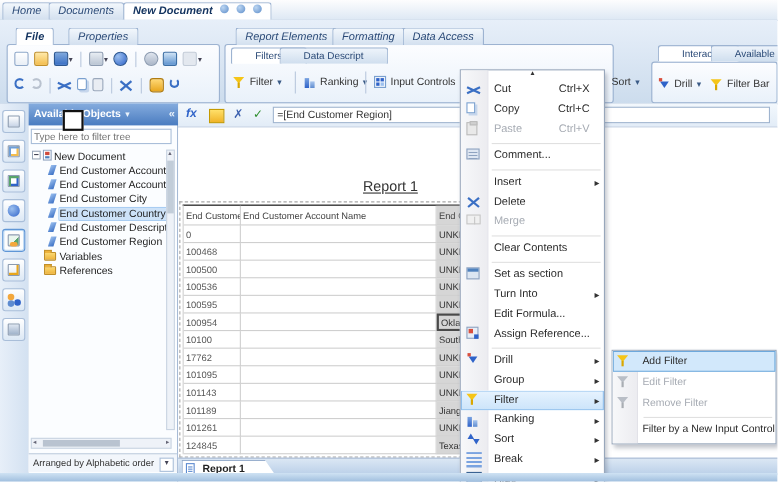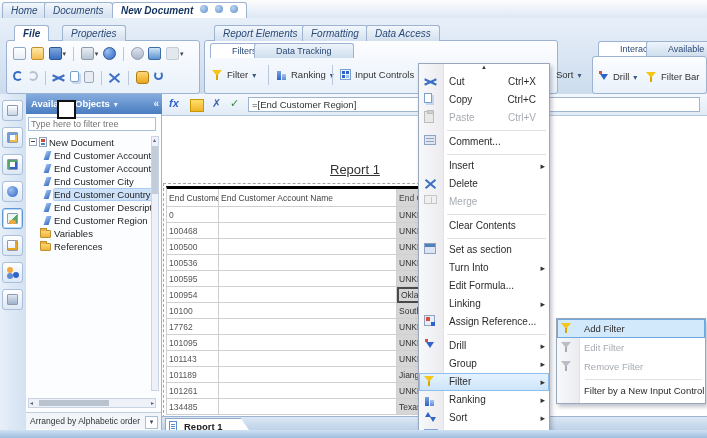--- a/index.html
+++ b/index.html
@@ -140,21 +140,21 @@
   .fcancel::after{content:"✗";}
   .fok{position:absolute;left:68px;top:3px;color:#2f8f2f;font-weight:bold;font-size:11px;}
   .fok::after{content:"✓";}
   .finput{position:absolute;left:86px;top:3px;width:452px;height:15px;border:1px solid #9fb4cf;
           font-size:9.5px;padding:0 3px;color:#333;font-family:inherit;box-sizing:border-box;background:#fff;}
 
   .canvas{position:absolute;left:162px;top:116px;width:545px;height:300px;background:#fff;}
   .rpt-title{position:absolute;left:168px;top:46px;font-size:13px;color:#333;text-decoration:underline;}
 
   .tbl{position:absolute;left:4px;top:70px;outline:1px dashed #a6a6a6;outline-offset:2px;
-       border-top:3px solid #000000;border-left:1px solid #cfcfcf;background:#fff;}
+       border-top:1px solid #000000;border-left:1px solid #cfcfcf;background:#fff;}
   .trow{display:flex;}
   .tc{border-right:1px solid #cfcfcf;border-bottom:1px solid #cfcfcf;height:16px;line-height:16px;
       padding:0 2px;overflow:hidden;white-space:nowrap;box-sizing:border-box;font-size:8.5px;}
   .c1{width:52px;color:#555;}
   .c2{width:178px;color:#555;}
   .c3{width:50px;background:#d6d6d6;color:#333;}
   .thead .tc{height:18px;line-height:18px;color:#444;}
   .tc.sel{border:2px solid #4a4a4a;line-height:12px;}
 
   .tabstrip{position:absolute;left:162px;top:416px;width:545px;height:16px;
@@ -252,21 +252,21 @@
       <span class="tsep"></span>
       <span class="ti t-key"></span>
       <span class="ti t-refresh"></span>
     </div>
 
     <div class="frame" style="left:204px;top:22px;width:352px;height:52px"></div>
     <div class="ttab" style="left:214px;top:7px"><span>Report Elements</span></div>
     <div class="ttab" style="left:302px;top:7px"><span>Formatting</span></div>
     <div class="ttab" style="left:366px;top:7px"><span>Data Access</span></div>
     <div class="stab active" style="left:210px;top:25px"><span>Filters</span></div>
-    <div class="stab" style="left:254px;top:25px"><span>Data Tracking</span></div>
+    <div class="stab" style="left:254px;top:25px"><span>Data Descript</span></div>
 
     <div class="btn" style="left:210px;top:48px">
       <span class="bico funnel"></span>
       <span>Filter</span><span class="car"></span>
     </div>
     <div class="vsep" style="left:268px;top:47px"></div>
     <div class="btn" style="left:274px;top:48px">
       <span class="bico rankic"></span>
       <span>Ranking</span><span class="car"></span>
     </div>
@@ -406,21 +406,21 @@
           <div class="tc c1">101189</div>
           <div class="tc c2"></div>
           <div class="tc c3">Jiangsu</div>
         </div>
       <div class="trow">
           <div class="tc c1">101261</div>
           <div class="tc c2"></div>
           <div class="tc c3">UNKNOWN</div>
         </div>
       <div class="trow">
-          <div class="tc c1">134485</div>
+          <div class="tc c1">124845</div>
           <div class="tc c2"></div>
           <div class="tc c3">Texas</div>
         </div>
     </div>
   </div>
 
   <div class="tabstrip">
     <div class="rtab">
       <span class="pgico"></span>
       <span>Report 1</span>
@@ -440,21 +440,20 @@
     <div class="msep"></div>
     <div class="mi has-sub"><span>Insert</span></div>
     <div class="mi"><span class="mic xlines"></span><span>Delete</span></div>
     <div class="mi dis"><span class="mic ic-merge"></span><span>Merge</span></div>
     <div class="msep"></div>
     <div class="mi"><span>Clear Contents</span></div>
     <div class="msep"></div>
     <div class="mi"><span class="mic ic-section"></span><span>Set as section</span></div>
     <div class="mi has-sub"><span>Turn Into</span></div>
     <div class="mi"><span>Edit Formula...</span></div>
-    <div class="mi has-sub"><span>Linking</span></div>
     <div class="mi"><span class="mic ic-assign"></span><span>Assign Reference...</span></div>
     <div class="msep"></div>
     <div class="mi has-sub"><span class="mic drillic"></span><span>Drill</span></div>
     <div class="mi has-sub"><span>Group</span></div>
     <div class="mi has-sub hl"><span class="mic funnel"></span><span>Filter</span></div>
     <div class="mi has-sub"><span class="mic rankic"></span><span>Ranking</span></div>
     <div class="mi has-sub"><span class="mic sortic"></span><span>Sort</span></div>
     <div class="mi has-sub"><span class="mic breakic"></span><span>Break</span></div>
     <div class="mi has-sub"><span class="mic hideic"></span><span>Hide</span></div>
     <div class="msep"></div>

